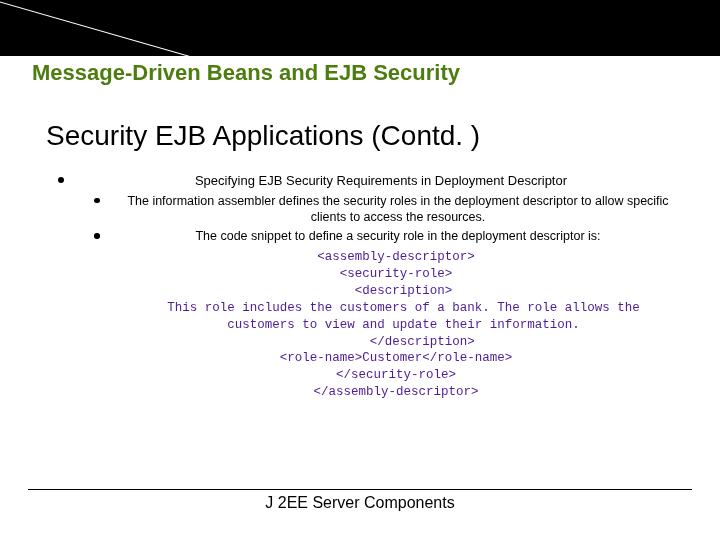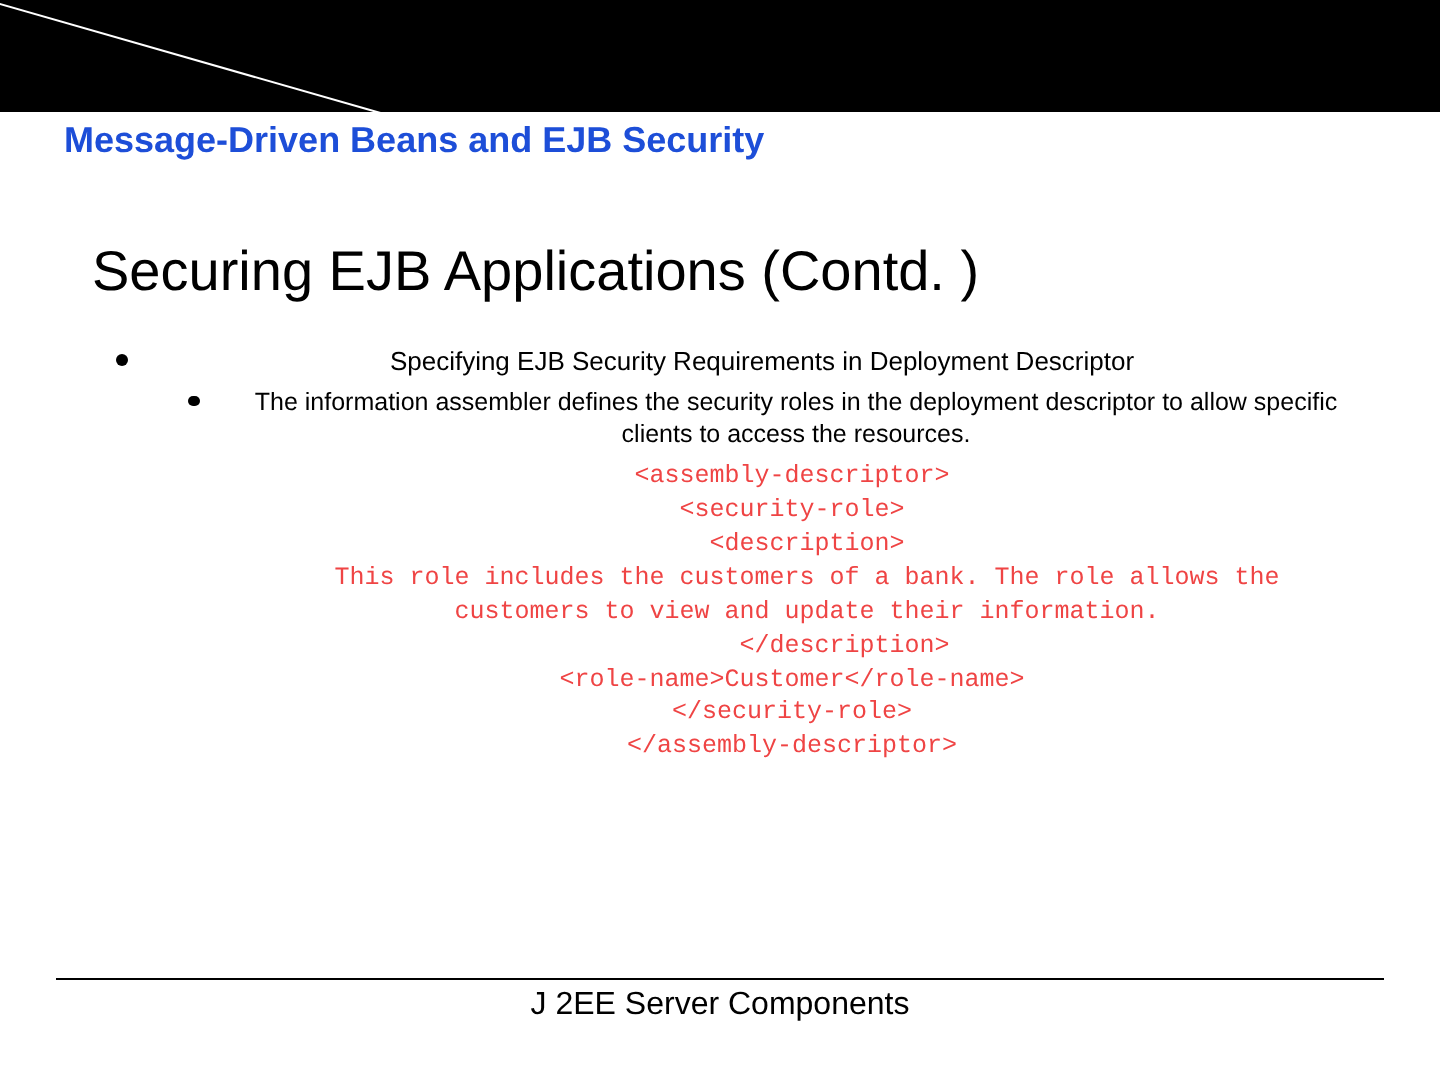--- a/index.html
+++ b/index.html
@@ -37,23 +37,23 @@
     width: 240px;
     height: 1px;
     background: #ffffff;
     transform: rotate(16deg);
     transform-origin: left center;
   }
   .header-title {
     position: absolute;
     left: 32px;
     top: 60px;
-    font-size: 18px;
+    font-size: 22px;
     font-weight: bold;
-    color: #1d4ed8;
+    color: #4d7c0f;
   }
   .main {
     position: absolute;
     left: 46px;
     top: 120px;
     width: 640px;
   }
   .main-title {
     font-size: 28px;
     font-weight: normal;
@@ -104,21 +104,21 @@
     height: 5.5px;
     background: #000;
     border-radius: 50%;
   }
   .codeblock {
     margin: 4px 0 0 30px;
     font-family: "Courier New", Courier, monospace;
     font-size: 12.5px;
     line-height: 1.35;
     white-space: pre;
-    color: #ef4444;
+    color: #4c1d95;
   }
   .footer-line {
     position: absolute;
     left: 28px;
     right: 28px;
     bottom: 50px;
     height: 1px;
     background: #000;
   }
   .footer-left {
@@ -142,28 +142,31 @@
 <div class="slide">
 
   <div class="topband">
     <div class="blackband"></div>
     <div class="diag"></div>
   </div>
 
   <div class="header-title">Message-Driven Beans and EJB Security</div>
 
   <div class="main">
-    <div class="main-title">Securing EJB Applications (Contd. )</div>
+    <div class="main-title">Security EJB Applications (Contd. )</div>
 
     <ul class="b1">
       <li>
         <span>Specifying EJB Security Requirements in Deployment Descriptor</span>
         <ul class="b2">
           <li>
             <span>The information assembler defines the security roles in the deployment descriptor to allow specific clients to access the resources.</span>
+          </li>
+          <li>
+            <span>The code snippet to define a security role in the deployment descriptor is:</span>
           </li>
         </ul>
         <div class="codeblock">&lt;assembly-descriptor&gt;
 &lt;security-role&gt;
   &lt;description&gt;
   This role includes the customers of a bank. The role allows the
   customers to view and update their information.
        &lt;/description&gt;
 &lt;role-name&gt;Customer&lt;/role-name&gt;
 &lt;/security-role&gt;

